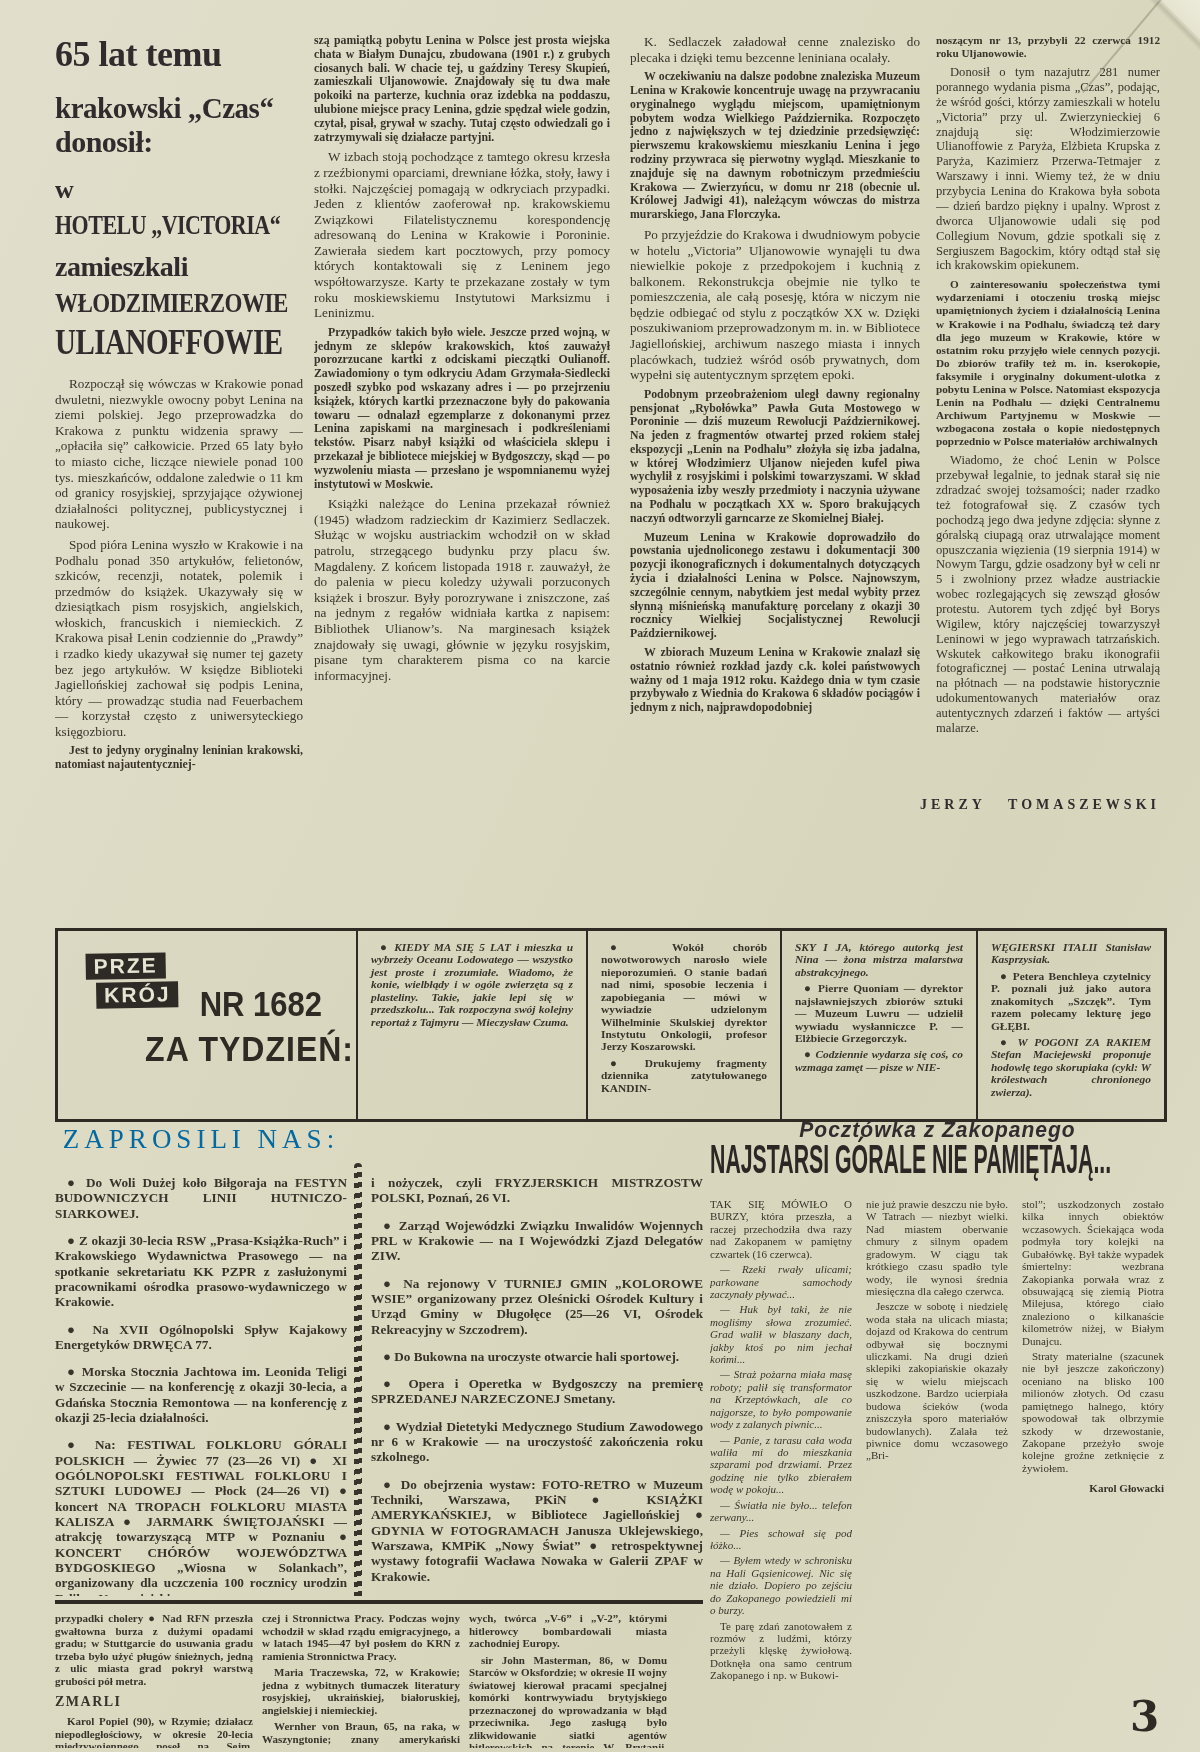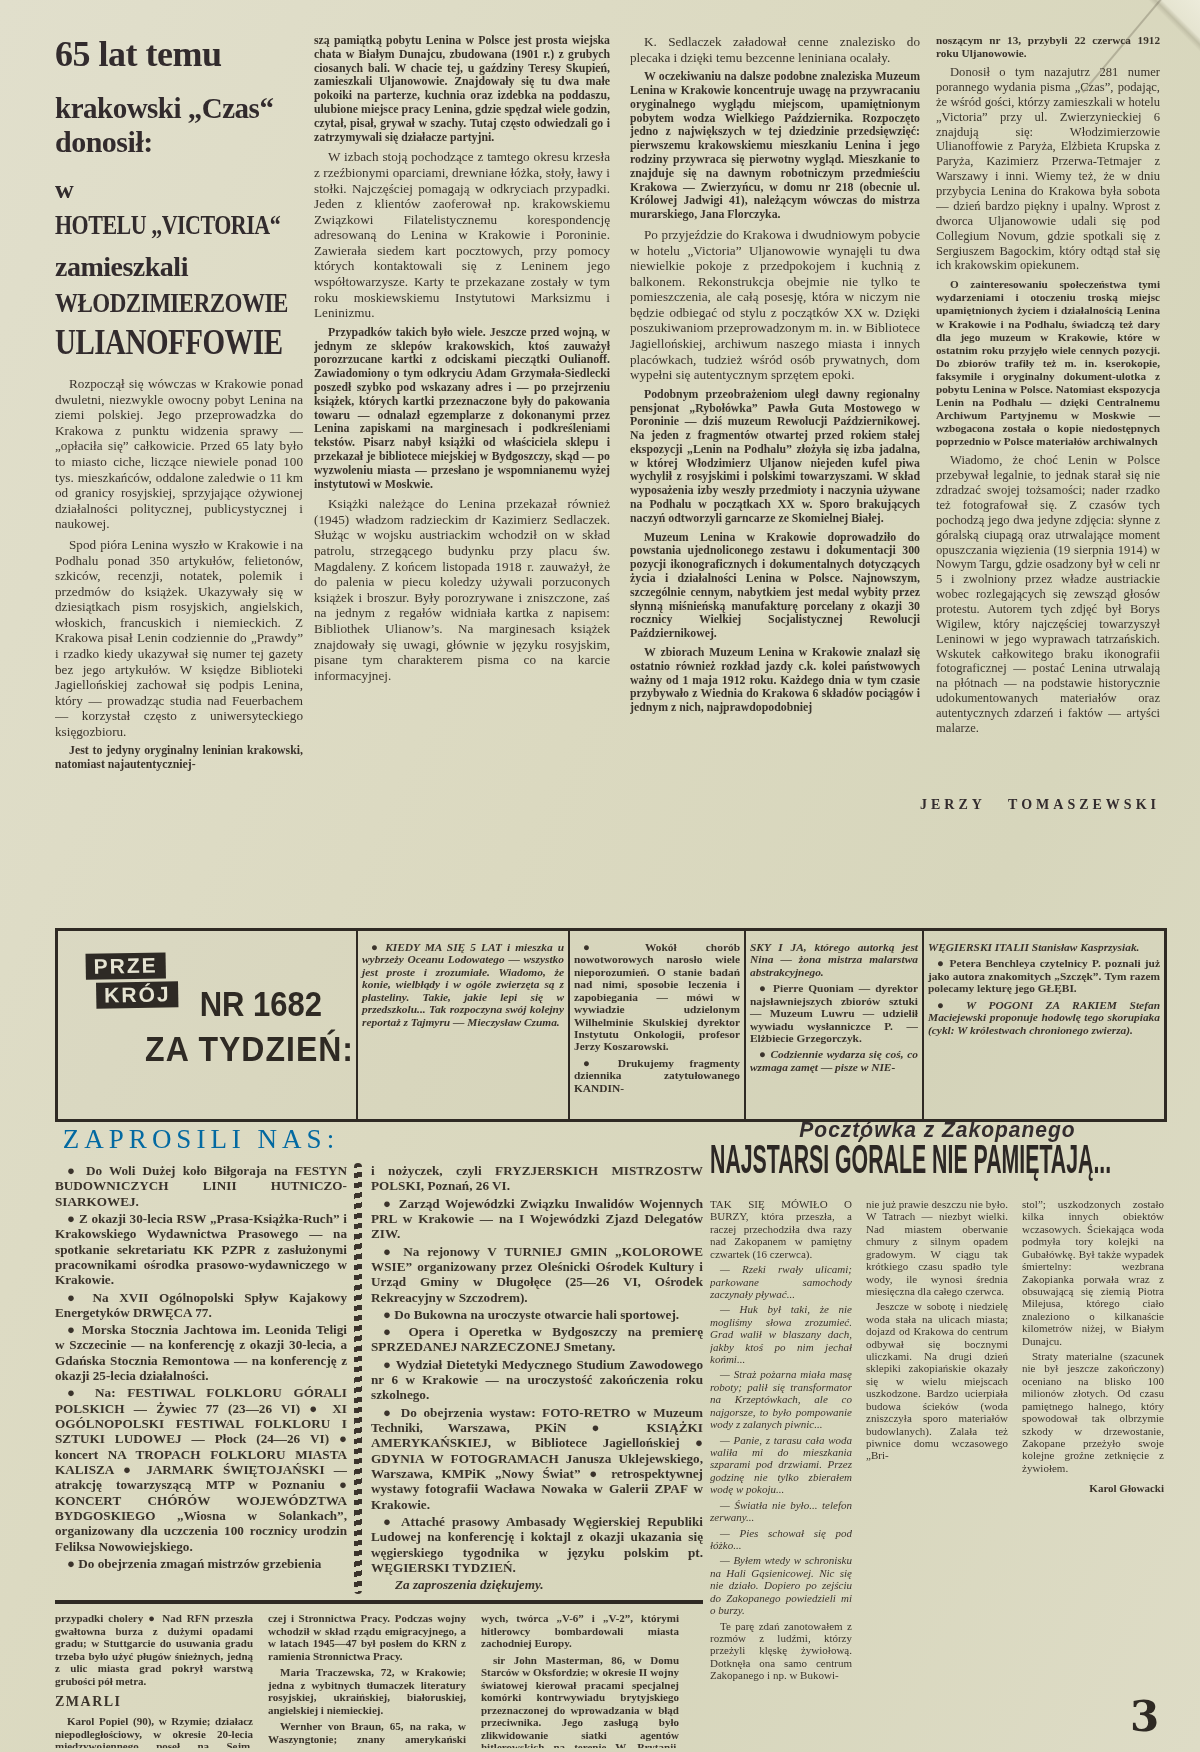--- a/index.html
+++ b/index.html
@@ -30,36 +30,36 @@
   .tall{transform:scaleY(1.22);transform-origin:0 55%;padding:3px 0}
   .lead-sig{position:absolute;font-weight:700;font-size:14px;text-align:justify;-moz-text-align-last:justify;text-align-last:justify;letter-spacing:4px;color:#332c2e}
   
   .weekbox{position:absolute;border:3px solid #2f2a24;display:flex;align-items:stretch;background:rgba(0,0,0,0.012)}
   .wb-panel{position:relative;width:298px;flex:none}
   .logo{position:absolute;left:28px;top:22px;transform:rotate(-1deg)}
   .logo-line{display:inline-block;background:#2e2a25;color:#e6e4d2;font-family:"Liberation Sans",sans-serif;font-weight:700;font-size:21px;letter-spacing:2px;padding:1px 8px;margin:0 0 3px}
   .logo-line.l2{margin-left:10px;display:block;width:max-content}
   .issue{position:absolute;right:34px;top:56px;font-family:"Liberation Sans",sans-serif;font-weight:700;font-size:31px;color:#2f2a24;transform:scaleY(1.12);transform-origin:right center}
   .weeklabel{position:absolute;right:2px;top:100px;font-family:"Liberation Sans",sans-serif;font-weight:700;font-size:32px;letter-spacing:1px;color:#2f2a24;transform:scaleY(1.12);transform-origin:right center}
-  .wb-col{border-left:2px solid #2f2a24;padding:10px 4px;overflow:hidden;text-align:justify}
+  .wb-col{border-left:2px solid #2f2a24;padding:10px 13px;overflow:hidden;text-align:justify}
   .wb-col p{font-size:11.4px;line-height:1.09;font-weight:700;margin:0 0 4px;text-indent:9px;color:#3a332b}
   .wb-col p.cont{text-indent:0}
   .wb-col p.it{font-style:italic}
   
   .inv{position:absolute;overflow:hidden}
   .inv-head{width:292px;text-align:center;font-size:27px;letter-spacing:5px;color:#0369a1;margin-bottom:8px}
   .inv-cols{display:flex}
   .inv-col{width:292px;flex:none;text-align:justify;overflow:hidden}
   .inv-col.rightc{width:332px}
-  .inv-col p{font-size:13.2px;line-height:1.16;font-weight:600;margin:0 0 2px;text-indent:12px}
+  .inv-col p{font-size:13.2px;line-height:1.16;font-weight:600;margin:12px 0 2px;text-indent:12px}
   .inv-col p.cont{text-indent:0}
   .inv-col p.it{font-style:italic;text-indent:24px}
   .wavy{width:8px;flex:none;margin:0 9px 0 7px;background:repeating-linear-gradient(168deg,#3a332b 0 5px,transparent 5px 10px);border-radius:4px}
   
-  .obits{position:absolute;display:flex;gap:15px;overflow:hidden}
+  .obits{position:absolute;display:flex;gap:9px;overflow:hidden}
   .obit-col{width:198px;flex:none;text-align:justify;overflow:hidden}
   .obit-col p{font-size:11px;line-height:1.14;font-weight:600;margin:0 0 4px;text-indent:12px}
   .obit-col p.cont{text-indent:0}
   .obit-col p.zhead{font-size:14px;font-weight:700;letter-spacing:1.5px;text-indent:0;margin:7px 0 5px}
   
   .postcard{position:absolute}
   .kicker{font-family:"Liberation Sans",sans-serif;font-style:italic;font-weight:700;font-size:21px;letter-spacing:1px;color:#332c2e;text-align:center;transform:scaleY(1.05)}
   .big-head{margin-top:6px;font-family:"Liberation Sans",sans-serif;font-weight:700;font-size:30px;white-space:nowrap;color:#2c2724;transform:scale(.71,1.34);transform-origin:left bottom;letter-spacing:0}
   .pc-col{position:absolute;top:80px;width:142px;height:514px;overflow:hidden;text-align:justify}
   .pc-col p{font-size:11px;line-height:1.13;margin:0 0 3px;text-indent:10px}

